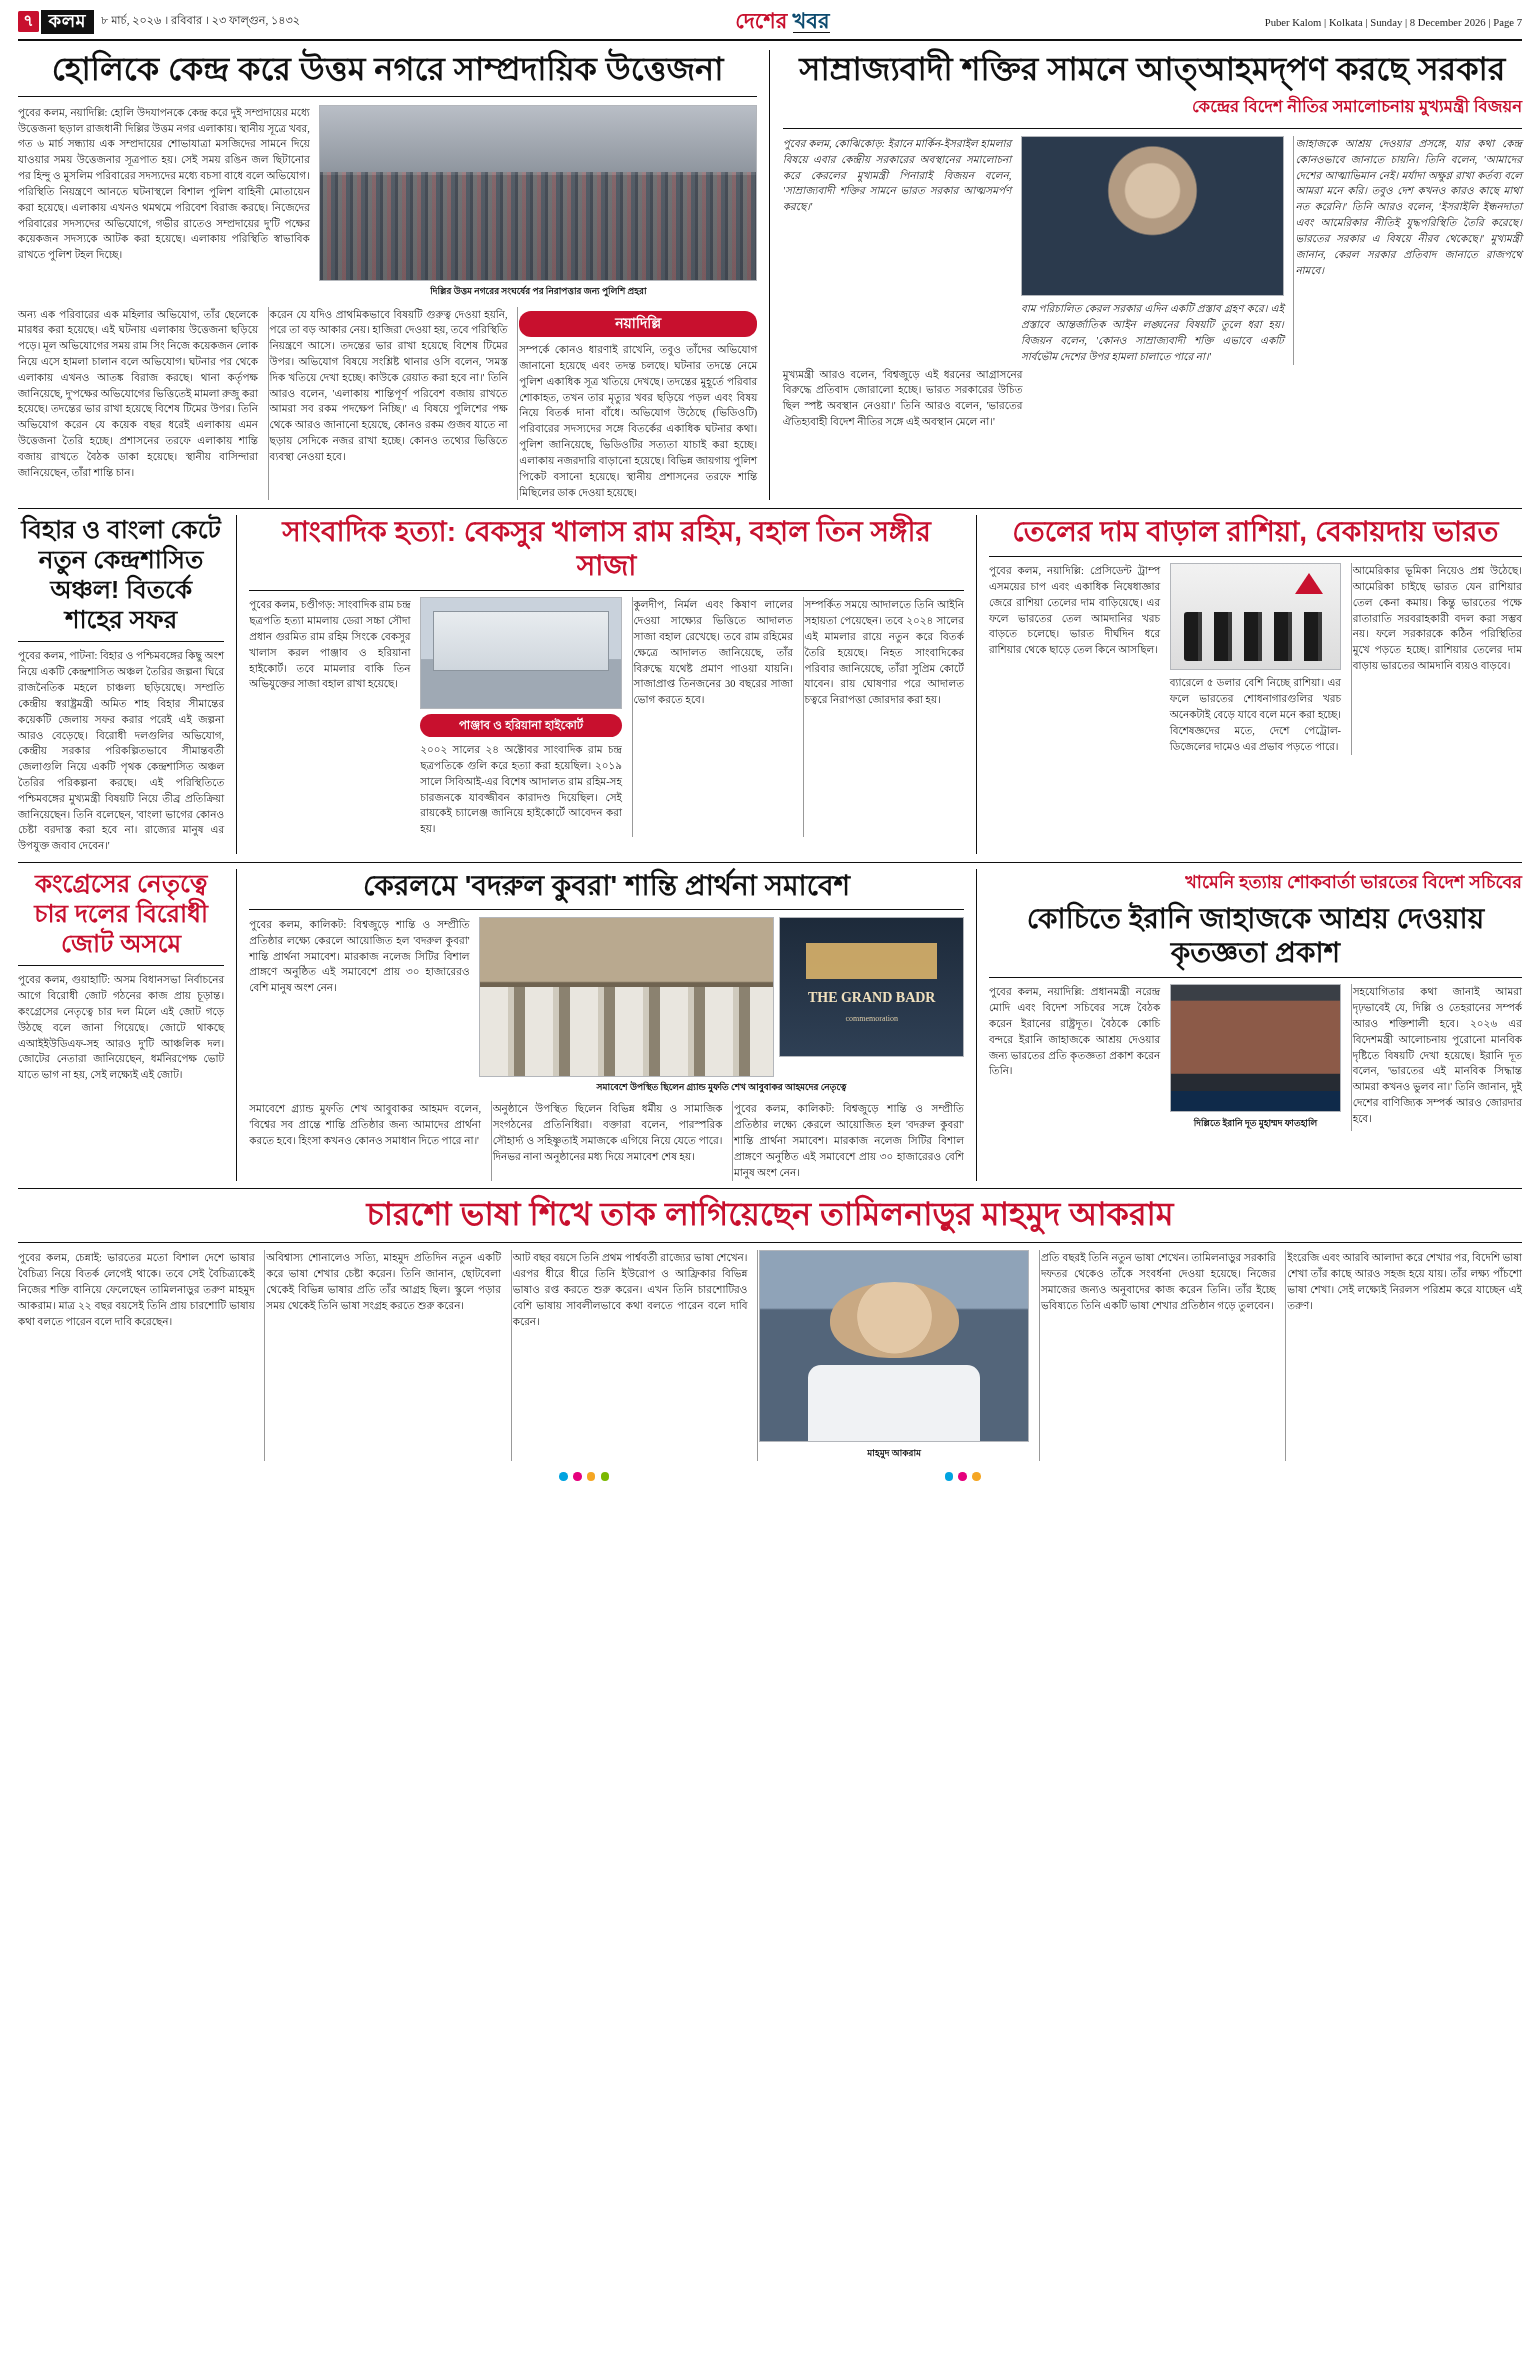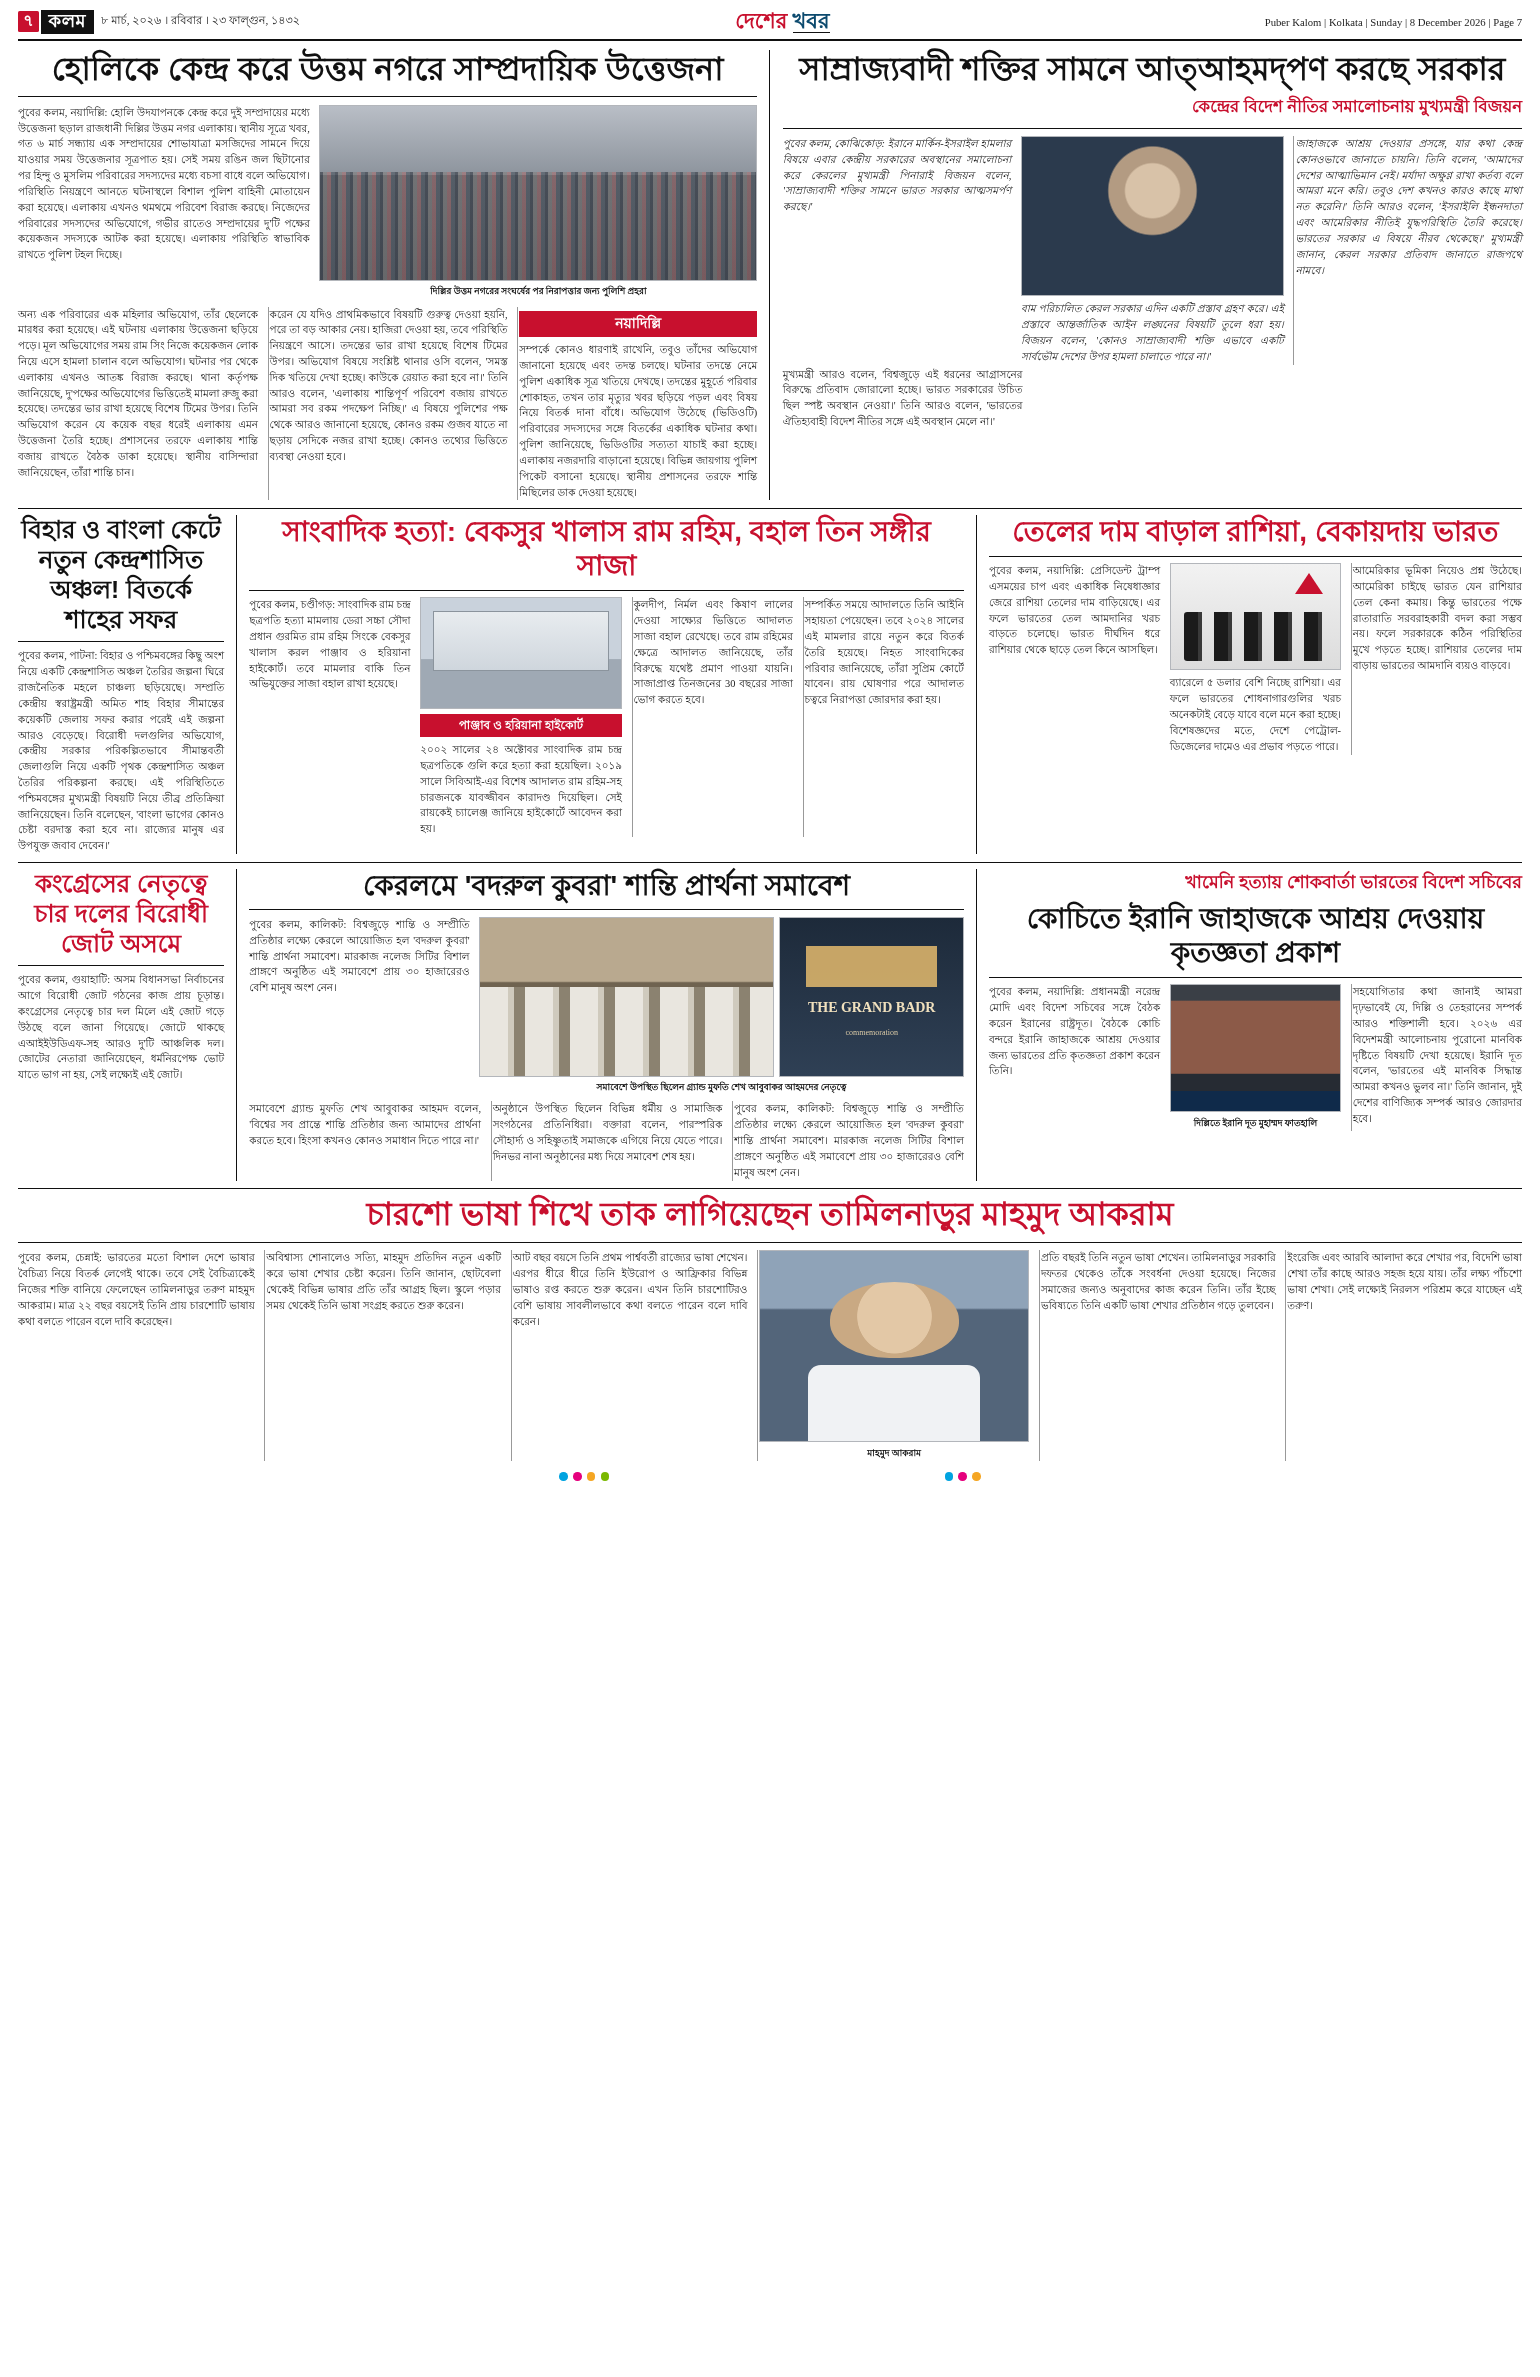--- a/index.html
+++ b/index.html
@@ -104,20 +104,21 @@
     margin-top: 3.2px;
     color: #111;
     font-weight: bold;
   }
 
   .tagbox {
     background:#c8102e; color:#fff; font-weight:bold;
     font-family:"Liberation Sans","DejaVu Sans",sans-serif;
     text-align:center; padding: 4.3px 3.2px; font-size: 14px; line-height:1.25;
     margin: 4.3px 0 5.3px 0;
+    border-radius: 12px;
   }
   .tagbox.small { font-size: 11.7px; }
 
   
   .top-section { display:grid; grid-template-columns: 1fr 2.1px 1fr; gap: 0; }
   .divider-v { border-left: 1.6px solid #111; }
 
   .pad-r { padding-right: 11.7px; }
   .pad-l { padding-left: 11.7px; }
 
@@ -328,21 +329,21 @@
     <div class="divider-v"></div>
 
     <div class="pad-l pad-r">
       <div class="headline h-lg">কেরলমে 'বদরুল কুবরা' শান্তি প্রার্থনা সমাবেশ</div>
       <div style="border-bottom:1.1px solid #111; margin:6.4px 0;"></div>
       <div class="cols" style="grid-template-columns: 1fr 2.2fr;">
         <div class="body-text">পুবের কলম, কালিকট: বিশ্বজুড়ে শান্তি ও সম্প্রীতি প্রতিষ্ঠার লক্ষ্যে কেরলে আয়োজিত হল 'বদরুল কুবরা' শান্তি প্রার্থনা সমাবেশ। মারকাজ নলেজ সিটির বিশাল প্রাঙ্গণে অনুষ্ঠিত এই সমাবেশে প্রায় ৩০ হাজারেরও বেশি মানুষ অংশ নেন।</div>
         <div>
           <div style="display:grid; grid-template-columns: 1.6fr 1fr; gap:5.3px;">
             <div class="photo img-meet" style="height:160px;"></div>
-            <div class="photo img-poster" style="height:160px;">
+            <div class="photo img-poster" style="height:140px;">
               <div style="position:absolute; left:8%; right:8%; top:52%; text-align:center; color:#f0e0bd; font-family:'Liberation Serif',serif; font-size:14px; font-weight:bold;">THE GRAND BADR</div>
               <div style="position:absolute; left:8%; right:8%; top:70%; text-align:center; color:#d9c9a6; font-size:8px;">commemoration</div>
             </div>
           </div>
           <div class="caption">সমাবেশে উপস্থিত ছিলেন গ্র্যান্ড মুফতি শেখ আবুবাকর আহমদের নেতৃত্বে</div>
         </div>
       </div>
       <div class="cols" style="grid-template-columns:1fr 1fr 1fr; margin-top:6.4px;">
         <div class="body-text">সমাবেশে গ্র্যান্ড মুফতি শেখ আবুবাকর আহমদ বলেন, 'বিশ্বের সব প্রান্তে শান্তি প্রতিষ্ঠার জন্য আমাদের প্রার্থনা করতে হবে। হিংসা কখনও কোনও সমাধান দিতে পারে না।'</div>
         <div class="body-text vline">অনুষ্ঠানে উপস্থিত ছিলেন বিভিন্ন ধর্মীয় ও সামাজিক সংগঠনের প্রতিনিধিরা। বক্তারা বলেন, পারস্পরিক সৌহার্দ্য ও সহিষ্ণুতাই সমাজকে এগিয়ে নিয়ে যেতে পারে। দিনভর নানা অনুষ্ঠানের মধ্য দিয়ে সমাবেশ শেষ হয়।</div>

